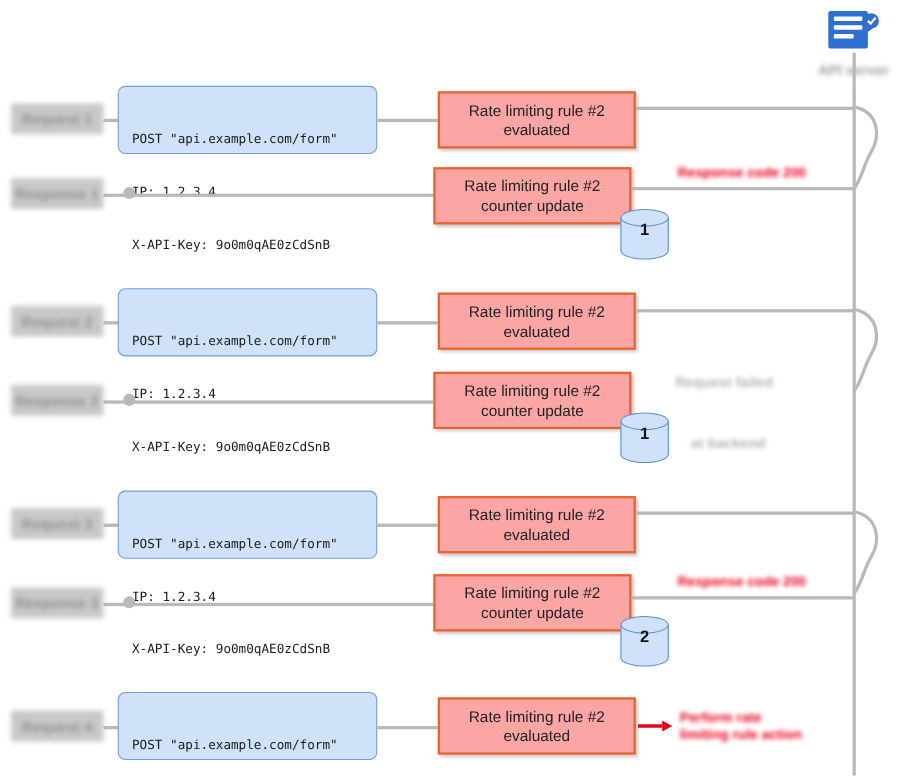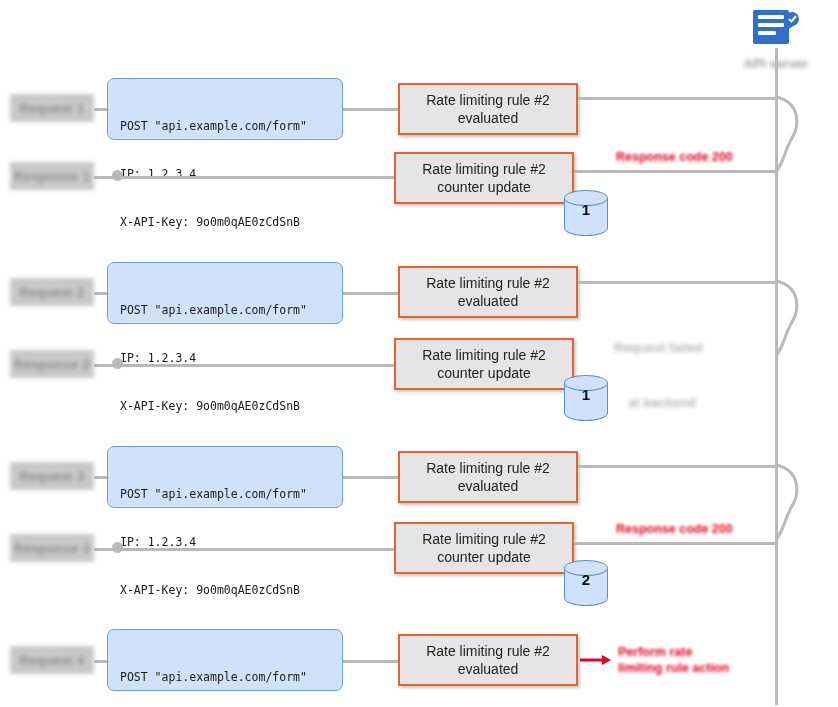--- a/index.html
+++ b/index.html
@@ -48,21 +48,21 @@
     font-size: 11.5px;
     line-height: 16px;
     color: #1a1a1a;
     white-space: pre;
   }
 
   
   .rule-box {
     width: 180px;
     height: 52px;
-    background: #e5e5e5;
+    background: #fca5a5;
     border: 2px solid #e8622a;
     box-sizing: border-box;
     display: flex;
     align-items: center;
     justify-content: center;
     text-align: center;
     font-size: 14px;
     color: #222222;
     line-height: 18px;
     box-shadow: 2px 2px 3px rgba(0,0,0,0.22);

